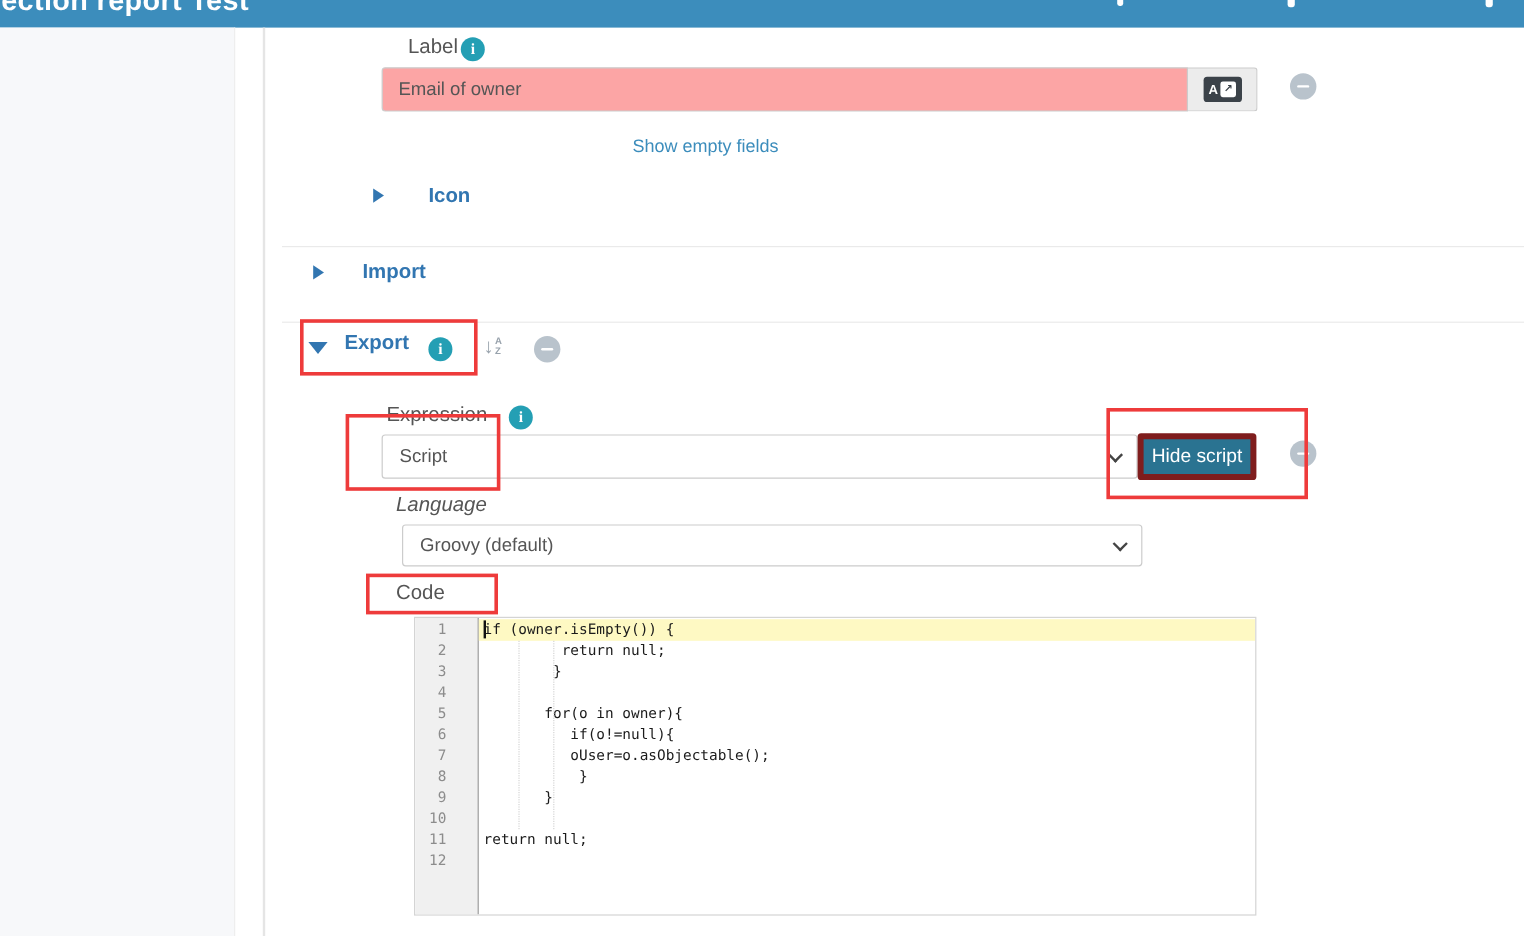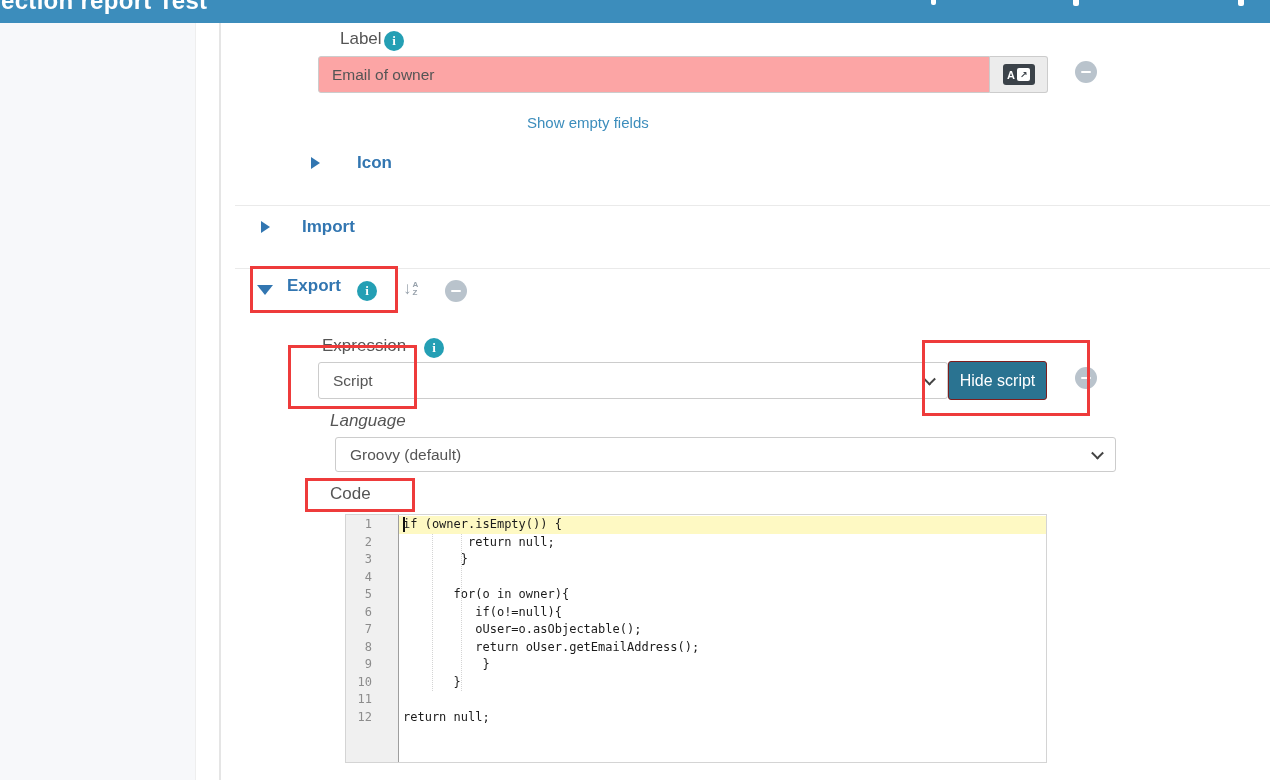--- a/index.html
+++ b/index.html
@@ -70,21 +70,21 @@
   .fake-select {
     position:absolute; background:#fff; border:1px solid #cccccc; border-radius:3px;
     display:flex; align-items:center; padding:0 14px; font-size:15.5px; color:#555; cursor:pointer;
   }
   .chevron {
     position:absolute; right:13px; top:50%; width:9px; height:9px;
     border-right:2px solid #444; border-bottom:2px solid #444;
     transform:translateY(-70%) rotate(45deg);
   }
   .primary-btn {
-    position:absolute; background:#2a7391; border:1px solid #7f1d1d; border-radius:3px;
+    position:absolute; background:#2a7391; border:5px solid #7f1d1d; border-radius:3px;
     color:#fff; font-size:16px; display:flex; align-items:center; justify-content:center; cursor:pointer;
     font-family:"Liberation Sans","DejaVu Sans",sans-serif;
   }
 
   
   .anno { position:absolute; border:3px solid #ee3b3b; background:transparent; pointer-events:none; }
 
   
   .editor {
     left:345px; top:514px; width:702px; height:249px;
@@ -168,21 +168,21 @@
 <div class="fake-select" style="left:318px; top:362px; width:630px; height:37px;">
   <span>Script</span>
   <span class="chevron"></span>
 </div>
 <div class="primary-btn" style="left:948px; top:361px; width:99px; height:39px;">
   <span>Hide script</span>
 </div>
 <div class="minus-btn" style="left:1075px; top:367px;"></div>
 
 <div class="abs field-label" style="left:330px; top:411px;font-style:italic;">Language</div>
-<div class="fake-select" style="left:335px; top:437px; width:781px; height:35px;">
+<div class="fake-select" style="left:335px; top:437px; width:617px; height:35px;">
   <span>Groovy (default)</span>
   <span class="chevron"></span>
 </div>
 
 <div class="abs field-label" style="left:330px; top:484px;">Code</div>
 
 <div class="abs editor">
   <div class="gutter">
       <div class="cm-num">1</div>
       <div class="cm-num">2</div>
@@ -199,21 +199,20 @@
     </div>
   <div class="code-area">
     <div>
         <div class="cm-line cm-active">if (owner.isEmpty()) {</div>
         <div class="cm-line">         return null;</div>
         <div class="cm-line">        }</div>
         <div class="cm-line"></div>
         <div class="cm-line">       for(o in owner){</div>
         <div class="cm-line">          if(o!=null){</div>
         <div class="cm-line">          oUser=o.asObjectable();</div>
-        <div class="cm-line">          return oUser.getEmailAddress();</div>
         <div class="cm-line">           }</div>
         <div class="cm-line">       }</div>
         <div class="cm-line"></div>
         <div class="cm-line">return null;</div>
       </div>
     <div class="cm-cursor"></div>
     <div class="indent-guide" style="left:33px;"></div>
     <div class="indent-guide" style="left:62px;"></div>
   </div>
 </div>

